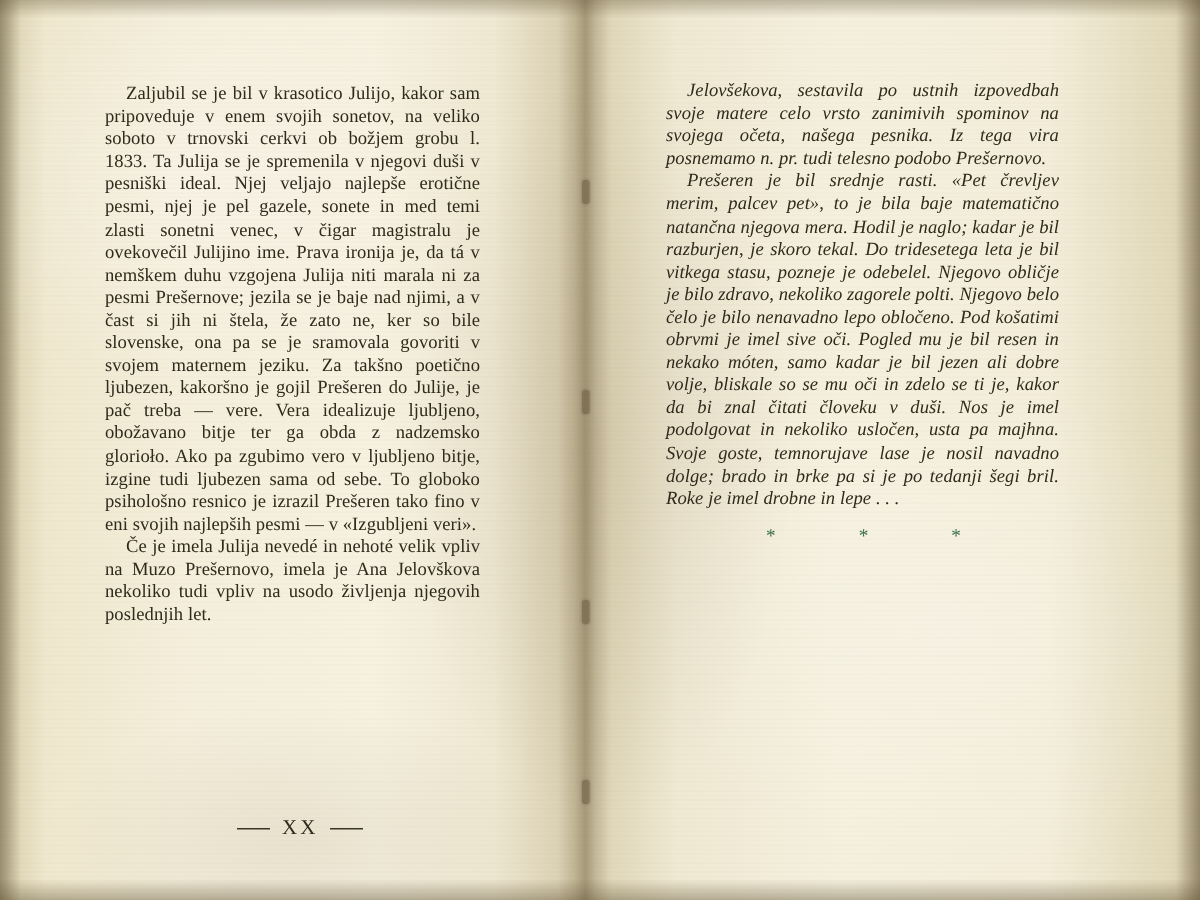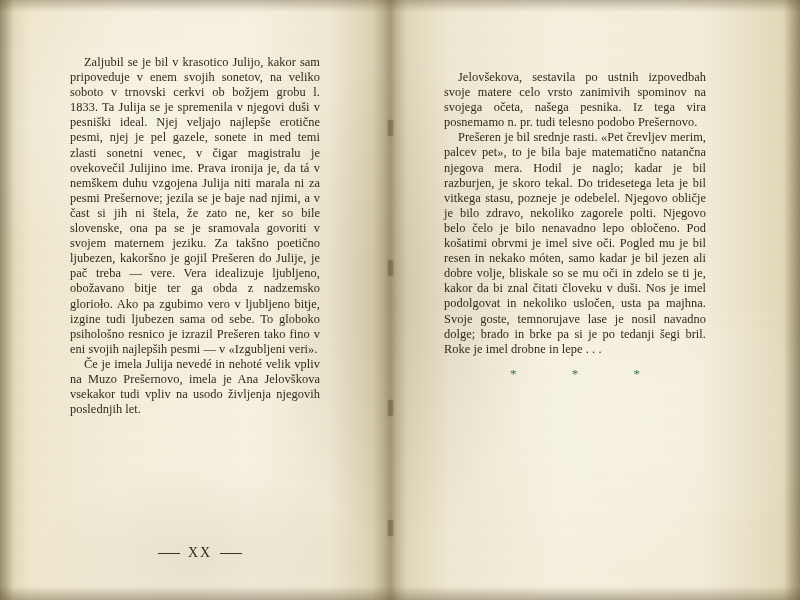--- a/index.html
+++ b/index.html
@@ -126,22 +126,23 @@
     text-indent: 14px;
   }
 
   #left-text {
     left: 70px;
     top: 55px;
     width: 250px;
   }
   #right-text {
     left: 40px;
-    top: 70px;
+    top: 53px;
     width: 262px;
+    font-style: italic;
   }
 
   .divider {
     text-align: center;
     letter-spacing: 26px;
     color: #3a6f4a;
     font-size: 13px;
     margin-top: 9px;
     padding-left: 26px;
   }
@@ -179,21 +180,21 @@
 </head>
 <body>
 
 <div id="book">
 
   <div class="grain"></div>
 
   <div class="page page-left">
     <div class="textblock" id="left-text">
       <p>Zaljubil se je bil v krasotico Julijo, kakor sam pripoveduje v enem svojih sonetov, na veliko soboto v trnovski cerkvi ob božjem grobu l. 1833. Ta Julija se je spremenila v njegovi duši v pesniški ideal. Njej veljajo najlepše erotične pesmi, njej je pel gazele, sonete in med temi zlasti sonetni venec, v čigar magistralu je ovekovečil Julijino ime. Prava ironija je, da tá v nemškem duhu vzgojena Julija niti marala ni za pesmi Prešernove; jezila se je baje nad njimi, a v čast si jih ni štela, že zato ne, ker so bile slovenske, ona pa se je sramovala govoriti v svojem maternem jeziku. Za takšno poetično ljubezen, kakoršno je gojil Prešeren do Julije, je pač treba — vere. Vera idealizuje ljubljeno, obožavano bitje ter ga obda z nadzemsko glorioło. Ako pa zgubimo vero v ljubljeno bitje, izgine tudi ljubezen sama od sebe. To globoko psihološno resnico je izrazil Prešeren tako fino v eni svojih najlepših pesmi — v «Izgubljeni veri».</p>
-      <p>Če je imela Julija nevedé in nehoté velik vpliv na Muzo Prešernovo, imela je Ana Jelovškova vsekakor tudi vpliv na usodo življenja njegovih poslednjih let.</p>
+      <p>Če je imela Julija nevedé in nehoté velik vpliv na Muzo Prešernovo, imela je Ana Jelovškova nekoliko tudi vpliv na usodo življenja njegovih poslednjih let.</p>
     </div>
     <div class="folio" id="folio-left">
       <span class="rule"></span><span>XX</span><span class="rule"></span>
     </div>
   </div>
 
   <div class="page page-right">
     <div class="textblock" id="right-text">
       <p>Jelovšekova, sestavila po ustnih izpovedbah svoje matere celo vrsto zanimivih spominov na svojega očeta, našega pesnika. Iz tega vira posnemamo n. pr. tudi telesno podobo Prešernovo.</p>
       <p>Prešeren je bil srednje rasti. «Pet črevljev merim, palcev pet», to je bila baje matematično natančna njegova mera. Hodil je naglo; kadar je bil razburjen, je skoro tekal. Do tridesetega leta je bil vitkega stasu, pozneje je odebelel. Njegovo obličje je bilo zdravo, nekoliko zagorele polti. Njegovo belo čelo je bilo nenavadno lepo obločeno. Pod košatimi obrvmi je imel sive oči. Pogled mu je bil resen in nekako móten, samo kadar je bil jezen ali dobre volje, bliskale so se mu oči in zdelo se ti je, kakor da bi znal čitati človeku v duši. Nos je imel podolgovat in nekoliko usločen, usta pa majhna. Svoje goste, temnorujave lase je nosil navadno dolge; brado in brke pa si je po tedanji šegi bril. Roke je imel drobne in lepe . . .</p>

